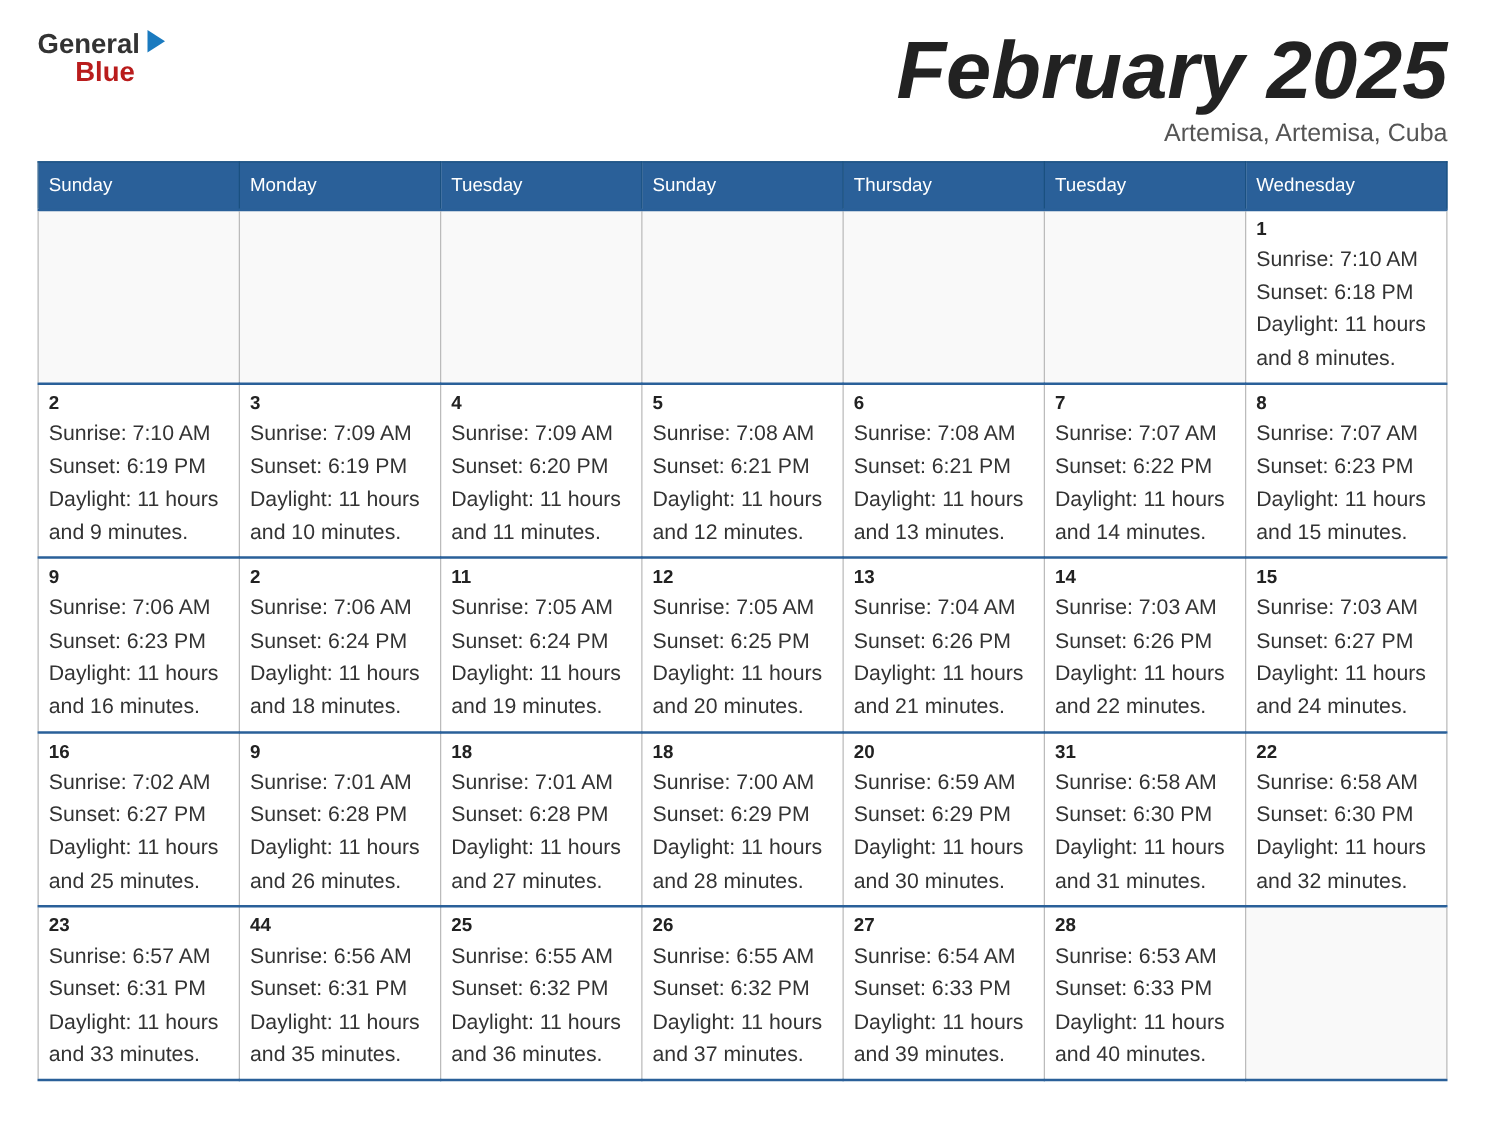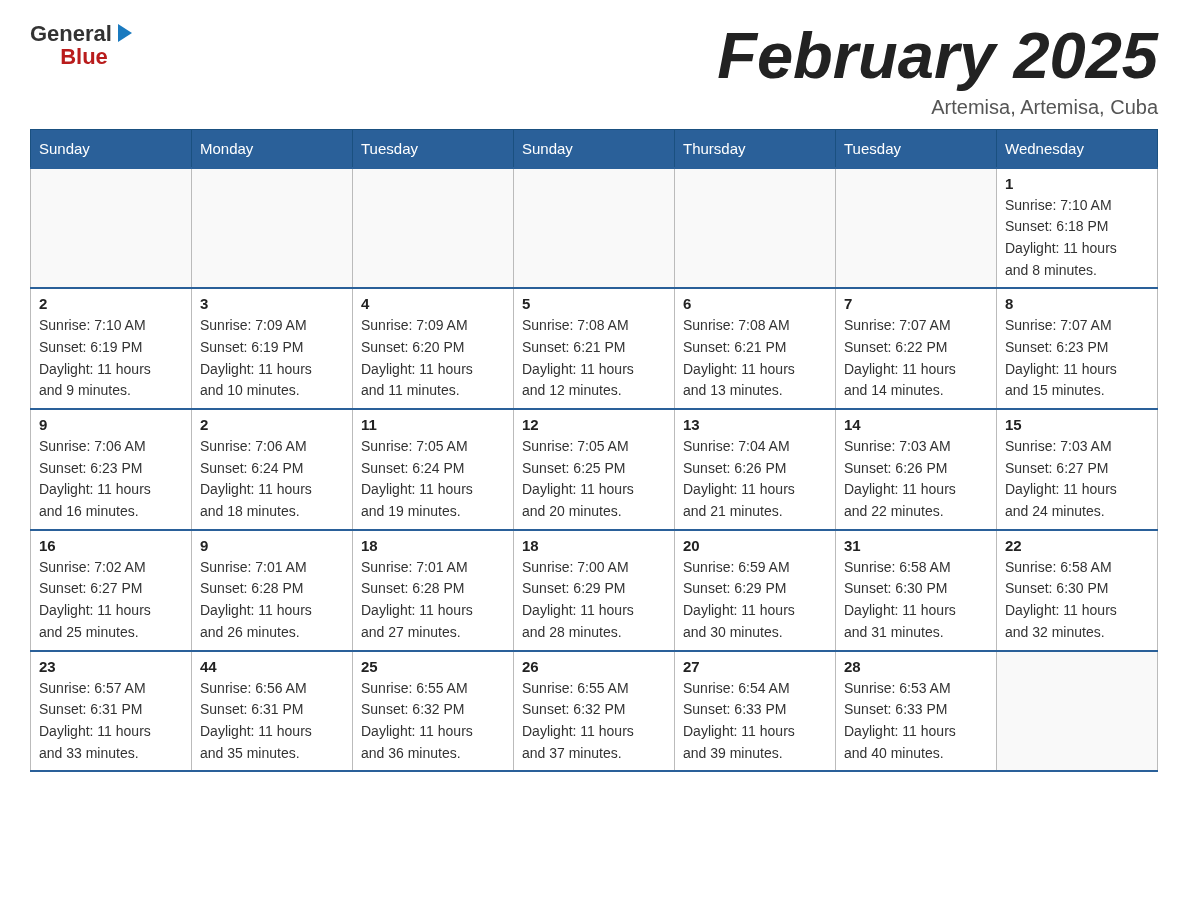--- a/index.html
+++ b/index.html
@@ -76,21 +76,21 @@
       border-bottom: 2px solid #2a6099;
     }
     .day-number {
       font-size: 15px;
       font-weight: bold;
       color: #222;
       display: block;
       margin-bottom: 3px;
     }
     .day-info {
-      font-size: 14px;
+      font-size: 17px;
       color: #333;
       line-height: 1.55;
     }
     .empty-cell {
       background: #f9f9f9;
     }
   </style>
 </head>
 <body>
 

